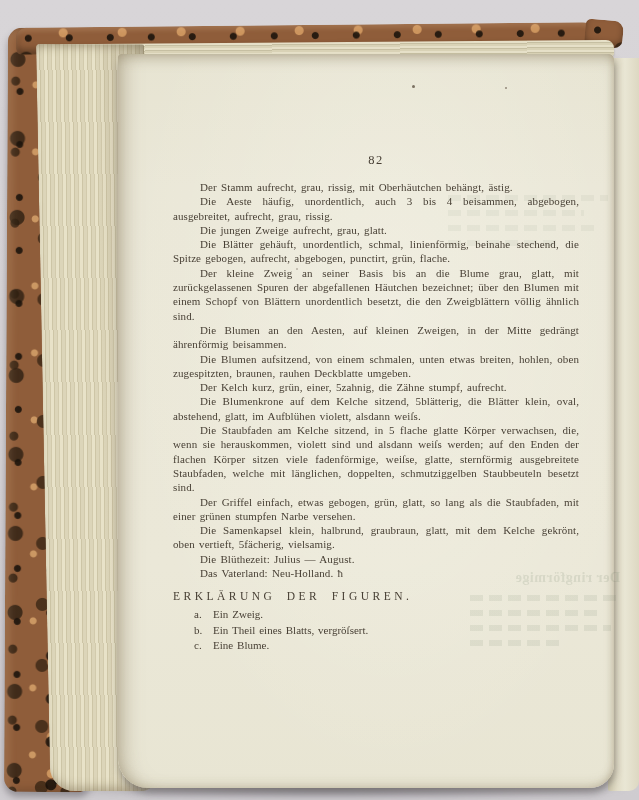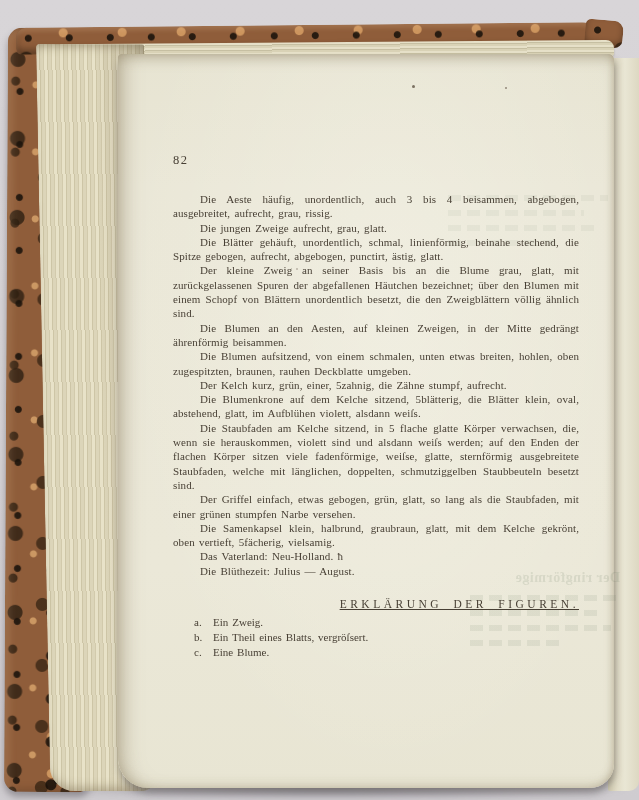--- a/index.html
+++ b/index.html
@@ -81,24 +81,24 @@
   .bleed .bh{font-weight:bold;font-size:14px;letter-spacing:.5px;transform:scaleX(-1);opacity:.2;filter:blur(.4px);white-space:nowrap;}
   .bleed .bl{height:6px;margin-top:9px;opacity:.5;
     background:repeating-linear-gradient(90deg,currentColor 0 13px,transparent 13px 19px);}
   .bleed1{left:352px;top:516px;width:150px;opacity:.75;}
   .bleed1 .bl{opacity:.14;}
   .bleed2{left:330px;top:132px;width:160px;opacity:.55;}
   .bleed2 .bl{opacity:.12;}
 
   
   .content{position:absolute;left:55px;top:99px;width:406px;color:#473f34;}
-  .pagenum{text-align:left;font-size:12.5px;letter-spacing:1.5px;margin:0 0 24px 0;}
+  .pagenum{text-align:center;font-size:12.5px;letter-spacing:1.5px;margin:0 0 12px 0;}
   .content p{margin:0;font-size:11px;line-height:14.3px;text-align:justify;text-indent:27px;
     letter-spacing:.1px;word-spacing:1.4px;}
-  .fig-heading{margin:20px 0 5px 0;text-align:right;font-size:11.5px;letter-spacing:3.5px;word-spacing:5px;text-decoration:underline;}
+  .fig-heading{margin:10px 0 5px 0;text-align:left;font-size:11.5px;letter-spacing:3.5px;word-spacing:5px;}
   .fig-list{margin:0;}
   .fig-item{display:flex;padding-left:21px;font-size:11px;line-height:15.2px;word-spacing:1.2px;}
   .fig-item .lbl{width:19px;flex:none;}
 </style>
 </head>
 <body>
 
 <div class="scene">
 
   <div class="book-shadow"></div>
@@ -129,33 +129,34 @@
       <div class="bh">Der ringförmige</div>
       <div class="bl"></div>
       <div class="bl" style="width:88%"></div>
       <div class="bl" style="width:94%"></div>
       <div class="bl" style="width:62%"></div>
     </div>
 
     <div class="content">
       <div class="pagenum">82</div>
 
+      <p>Der Stamm aufrecht, grau, rissig, mit Oberhäutchen behängt, ästig.</p>
       <p>Die Aeste häufig, unordentlich, auch 3 bis 4 beisammen, abgebogen, ausgebreitet, aufrecht, grau, rissig.</p>
       <p>Die jungen Zweige aufrecht, grau, glatt.</p>
-      <p>Die Blätter gehäuft, unordentlich, schmal, linienförmig, beinahe stechend, die Spitze gebogen, aufrecht, abgebogen, punctirt, ästig, glatt.</p>
+      <p>Die Blätter gehäuft, unordentlich, schmal, linienförmig, beinahe stechend, die Spitze gebogen, aufrecht, abgebogen, punctirt, grün, flache.</p>
       <p>Der kleine Zweig an seiner Basis bis an die Blume grau, glatt, mit zurückgelassenen Spuren der abgefallenen Häutchen bezeichnet; über den Blumen mit einem Schopf von Blättern unordentlich besetzt, die den Zweigblättern völlig ähnlich sind.</p>
       <p>Die Blumen an den Aesten, auf kleinen Zweigen, in der Mitte gedrängt ährenförmig beisammen.</p>
       <p>Die Blumen aufsitzend, von einem schmalen, unten etwas breiten, hohlen, oben zugespitzten, braunen, rauhen Deckblatte umgeben.</p>
       <p>Der Kelch kurz, grün, einer, 5zahnig, die Zähne stumpf, aufrecht.</p>
       <p>Die Blumenkrone auf dem Kelche sitzend, 5blätterig, die Blätter klein, oval, abstehend, glatt, im Aufblühen violett, alsdann weiſs.</p>
       <p>Die Staubfaden am Kelche sitzend, in 5 flache glatte Körper verwachsen, die, wenn sie herauskommen, violett sind und alsdann weiſs werden; auf den Enden der flachen Körper sitzen viele fadenförmige, weiſse, glatte, sternförmig ausgebreitete Staubfaden, welche mit länglichen, doppelten, schmutziggelben Staubbeuteln besetzt sind.</p>
       <p>Der Griffel einfach, etwas gebogen, grün, glatt, so lang als die Staubfaden, mit einer grünen stumpfen Narbe versehen.</p>
       <p>Die Samenkapsel klein, halbrund, graubraun, glatt, mit dem Kelche gekrönt, oben vertieft, 5fächerig, vielsamig.</p>
+      <p>Die Blüthezeit: Julius — August.</p>
       <p>Das Vaterland: Neu-Holland.  ħ</p>
-      <p>Die Blüthezeit: Julius — August.</p>
 
       <div class="fig-heading">ERKLÄRUNG DER FIGUREN.</div>
 
       <div class="fig-list">
         <div class="fig-item">
           <span class="lbl">a.</span>
           <span>Ein Zweig.</span>
         </div>
         <div class="fig-item">
           <span class="lbl">b.</span>

